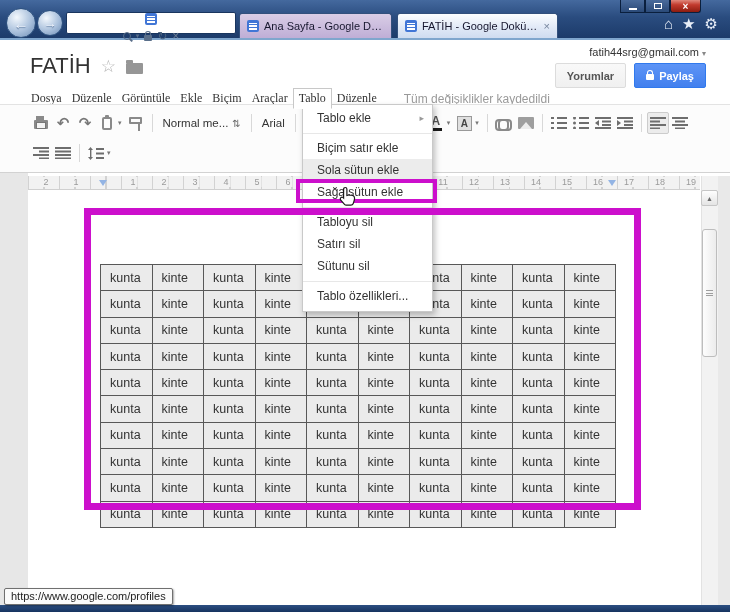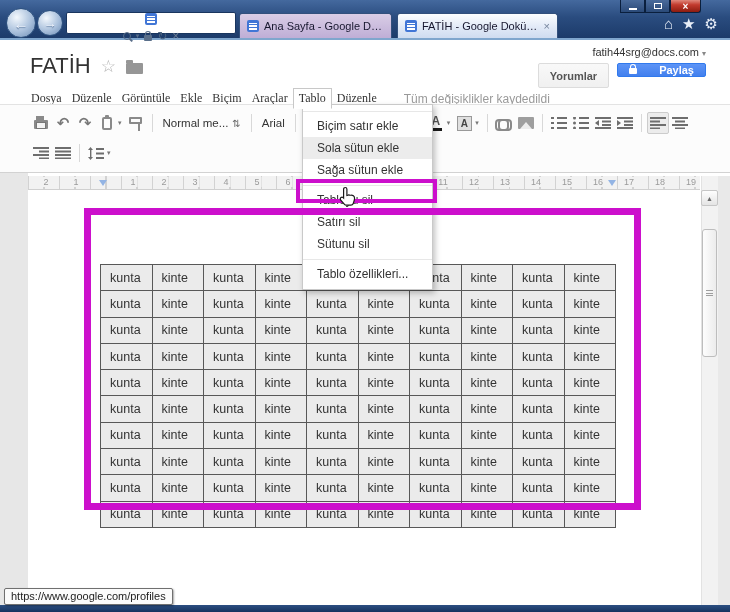--- a/index.html
+++ b/index.html
@@ -55,23 +55,23 @@
   .doc-title-row { position:absolute; top:11px; left:30px; display:flex; align-items:center; gap:10px; }
   .doc-title { font-size:22px; color:#333; }
   .star-outline { color:#b3b3b3; font-size:17px; }
   .folder-icon { width:17px; height:11px; background:#969696; border-radius:1px; position:relative; margin-top:4px; }
   .folder-icon::before { content:''; position:absolute; top:-3px; left:0; width:7px; height:3px;
     background:#969696; border-radius:1px 1px 0 0; }
   .header-buttons { position:absolute; top:21px; right:24px; display:flex; gap:8px; }
   .btn-comments { height:25px; padding:4px 11px; border:1px solid #dcdcdc; border-radius:2px;
     background:linear-gradient(#f9f9f9,#f0f0f0); font-size:11px; font-weight:bold; color:#555;
     display:flex; align-items:center; }
-  .btn-share { height:14px; padding:0 11px; border:1px solid #3079ed; border-radius:2px;
+  .btn-share { height:25px; padding:0 11px; border:1px solid #3079ed; border-radius:2px;
     background:linear-gradient(#5d94f6,#4280ee); font-size:11px; font-weight:bold; color:#fff;
-    display:flex; align-items:center; gap:22px; }
+    display:flex; align-items:center; gap:5px; }
   .lock-white { width:8px; height:6px; background:#fff; border-radius:1px; position:relative; margin-top:2px; }
   .lock-white::before { content:''; position:absolute; top:-4px; left:1px; width:4px; height:4px;
     border:1.5px solid #fff; border-bottom:none; border-radius:3px 3px 0 0; }
   .menubar { position:absolute; top:46px; left:26px; display:flex; align-items:center; }
   .menubar-item { font-size:12px; color:#333; padding:2px 5px; }
   .menubar-item.open { background:#fff; border:1px solid #c8c8c8; border-bottom-color:#fff;
     position:relative; z-index:46; }
   .saved-status { font-size:12px; color:#9a9a9a; margin-left:22px; }
 
   
@@ -206,21 +206,21 @@
 
     <div class="chrome-right">
       <span>⌂</span>
       <span>★</span>
       <span>⚙</span>
     </div>
   </div>
 
   <div class="docs-header">
     <div class="account">
-      <span>fatih44srg@docs.com</span>
+      <span>fatih44srg@gmail.com</span>
       <span class="mini-caret">▾</span>
     </div>
     <div class="doc-title-row">
       <span class="doc-title">FATİH</span>
       <span class="star-outline">☆</span>
       <span class="folder-icon"></span>
     </div>
     <div class="header-buttons">
       <div class="btn-comments">Yorumlar</div>
       <div class="btn-share">
@@ -503,20 +503,24 @@
           <td><span>kunta</span></td>
           <td><span class="spell">kinte</span></td>
           <td><span>kunta</span></td>
           <td><span class="spell">kinte</span></td>
         </tr>
       </tbody>
     </table>
 
   <div class="menu-popup">
       <div id="popup-items">
+        <div class="menu-item">
+          <span>Tablo ekle</span>
+          <span class="submenu-arrow">▸</span>
+        </div>
         <div class="menu-divider"></div>
         <div class="menu-item">
           <span>Biçim satır ekle</span>
         </div>
         <div class="menu-item highlighted">
           <span>Sola sütun ekle</span>
         </div>
         <div class="menu-item">
           <span>Sağa sütun ekle</span>
         </div>

